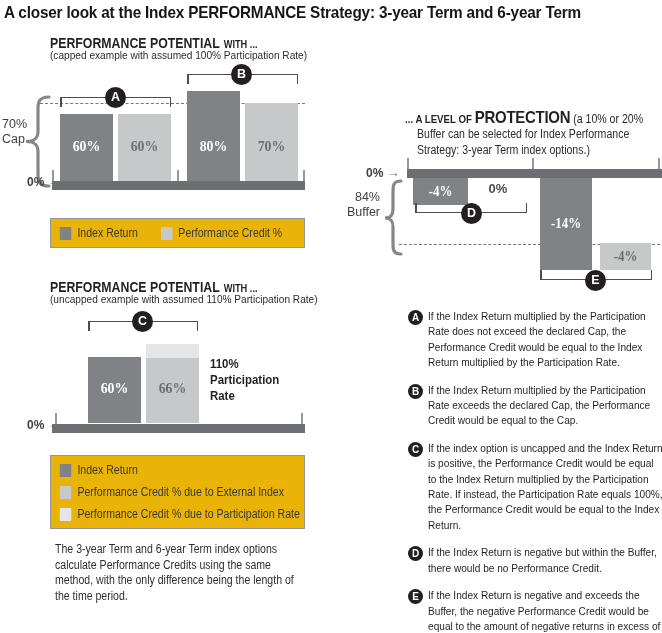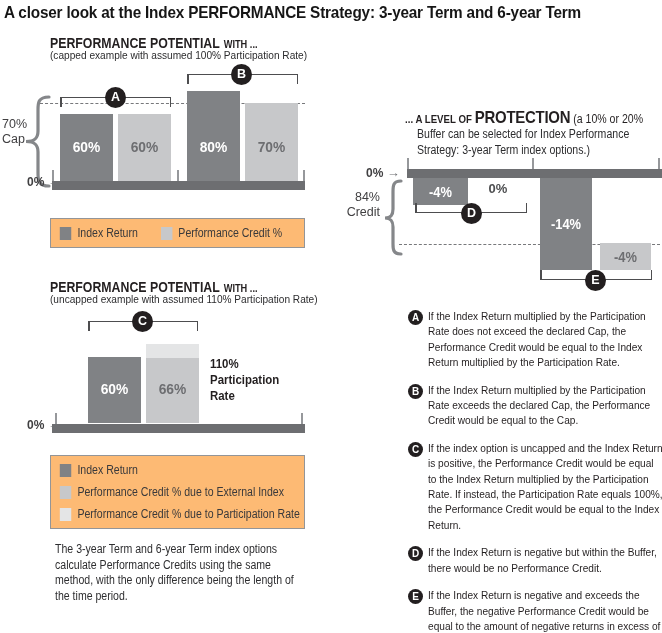--- a/index.html
+++ b/index.html
@@ -9,21 +9,21 @@
   .nw { white-space:nowrap; }
   .cx { transform:scaleX(0.88); transform-origin:0 0; }
 
   .title { left:4px; top:3px; font-size:17px; font-weight:bold; letter-spacing:-0.2px;
            transform:scaleX(0.9); transform-origin:0 0; color:#161616; }
 
   .chead-main { font-weight:bold; font-size:14px; color:#231f20; }
   .chead-small { font-weight:bold; font-size:10.5px; }
   .chead-sub { font-size:11.5px; color:#2c2c2e; }
 
-  .bar { position:absolute; }
+  .bar { position:absolute;font-family:Liberation Serif, serif; }
   .bar.dark { background:#808285; }
   .bar.light { background:#c7c8ca; }
   .seg-lightest { position:absolute; left:0; right:0; top:0; background:#e4e5e6; }
   .blabel { position:absolute; left:0; right:0; bottom:26px; text-align:center;
             font-weight:bold; font-size:15px; transform:scaleX(0.92); }
   .bar.dark > .blabel { color:#fff; }
   .bar.light > .blabel { color:#6d6e71; }
 
   .axis { position:absolute; background:#6d6e71; height:9px; }
   .tick { position:absolute; width:2px; background:#96989b; }
@@ -39,21 +39,21 @@
   .bracket.up .tl, .bracket.up .tr { bottom:0; }
 
   .badge { position:absolute; width:21px; height:21px; border-radius:50%; background:#231f20;
            color:#fff; font-weight:bold; font-size:12.5px; text-align:center; line-height:21px; }
 
   .zl { font-size:12px; font-weight:bold; color:#414042; }
   .zl .arrow { color:#6d6e71; font-weight:normal; font-size:13px; }
   .side-label { font-size:12.5px; line-height:14.5px; color:#414042; }
   .brace path { stroke:#85878a; stroke-width:3.2; fill:none; stroke-linecap:round; }
 
-  .legend-box { position:absolute; border:1px solid #939598; background:#fdba74; }
+  .legend-box { position:absolute; border:1px solid #939598; background:#eab308; }
   .lrow { display:flex; align-items:center; gap:7px; }
   .sw { width:13px; height:13px; flex:0 0 auto; }
   .sw.dark { background:#808285; } .sw.light { background:#c7c8ca; } .sw.lightest { background:#e4e5e6; }
   .ltext { font-size:12px; color:#39393b; white-space:nowrap; }
 
   .pnote { font-weight:bold; font-size:13px; line-height:16px; color:#231f20; }
   .pbar-label-mid { position:absolute; left:0; right:0; top:0; bottom:0; display:flex;
                     align-items:center; justify-content:center; font-weight:bold; font-size:14px;
                     transform:scaleX(0.92); }
   .zero-flat { font-weight:bold; font-size:13px; color:#4d4e50; }
@@ -223,21 +223,21 @@
     <div class="abs tick" style="left:407px; top:158px; height:11px;"></div>
     <div class="abs tick" style="left:532px; top:158px; height:11px;"></div>
     <div class="abs tick" style="left:658px; top:158px; height:11px;"></div>
     <div class="abs axis" style="left:407px; top:169px; width:255px;"></div>
 
     <svg class="abs brace" style="left:382px; top:179px;" width="22" height="78">
       <path d="M19,2 C11,2 11,7 11,13 L11,30 C11,36 9,39 3,39 C9,39 11,42 11,48 L11,65 C11,70 11,75 19,75"></path>
     </svg>
     <div class="abs side-label" style="left:332px; top:190px; width:48px; text-align:right;">
       <div>84%</div>
-      <div>Credit</div>
+      <div>Buffer</div>
     </div>
 
     <div class="abs dash" style="left:399px; top:244px; width:261px;"></div>
 
     <div class="bar dark" style="left:413px; top:178px; width:55px; height:27px;">
       <span class="pbar-label-mid" style="color:#fff;">-4%</span>
     </div>
     <div class="abs zero-flat" style="left:478px; top:181px; width:40px; text-align:center;">0%</div>
     <div class="bar dark" style="left:540px; top:178px; width:52px; height:92px;">
       <span class="pbar-label-mid" style="color:#fff;">-14%</span>

